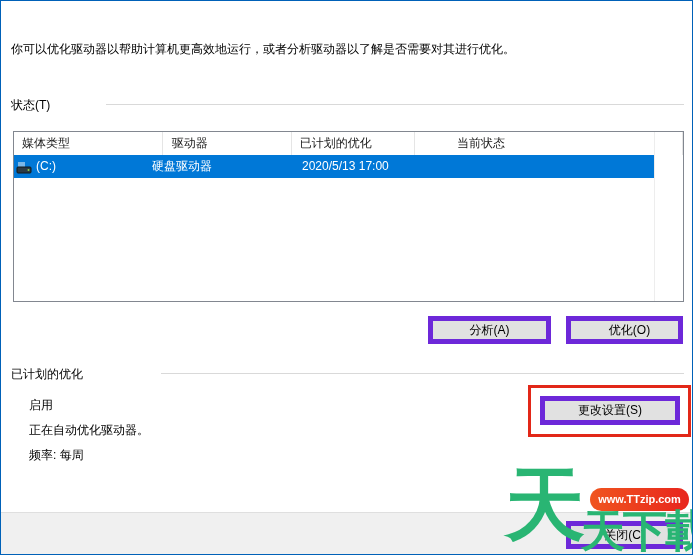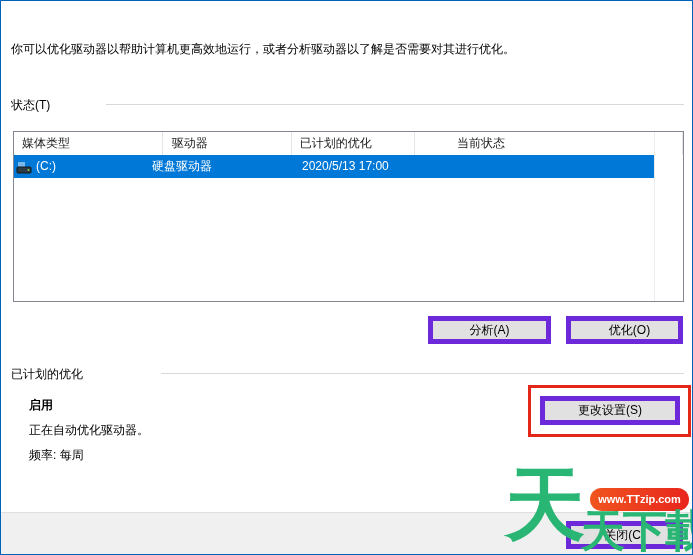--- a/index.html
+++ b/index.html
@@ -44,21 +44,21 @@
   .lv-vline { position:absolute; left:640px; top:0; bottom:0; width:1px; background:#ededed; }
 
   
   .btn { position:absolute; background:#e1e1e1; border:5px solid #6d28d9; font-size:12px; font-family:inherit; text-align:center; cursor:default; }
   #analyze-btn { left:427px; top:315px; width:123px; height:28px; }
   #optimize-btn { left:565px; top:315px; width:117px; height:28px;padding-left:10px; }
   #change-settings-btn { left:539px; top:395px; width:140px; height:29px; }
   #close-btn { left:565px; top:520px; width:117px; height:28px; }
 
   
-  #enabled-text { position:absolute; left:28px; top:396px; font-weight:bold; }
+  #enabled-text { position:absolute; left:28px; top:396px; font-weight:normal; }
   #detail-text { position:absolute; left:28px; top:421px; }
   #freq-text { position:absolute; left:28px; top:446px; }
 
   
   .red-box { position:absolute; left:527px; top:384px; width:163px; height:52px; border:3px solid #e22718; pointer-events:none; }
 
   
   .footer { position:absolute; left:0; top:511px; width:693px; height:44px; background:#f0f0f0; border-top:1px solid #dfdfdf; }
 
   

